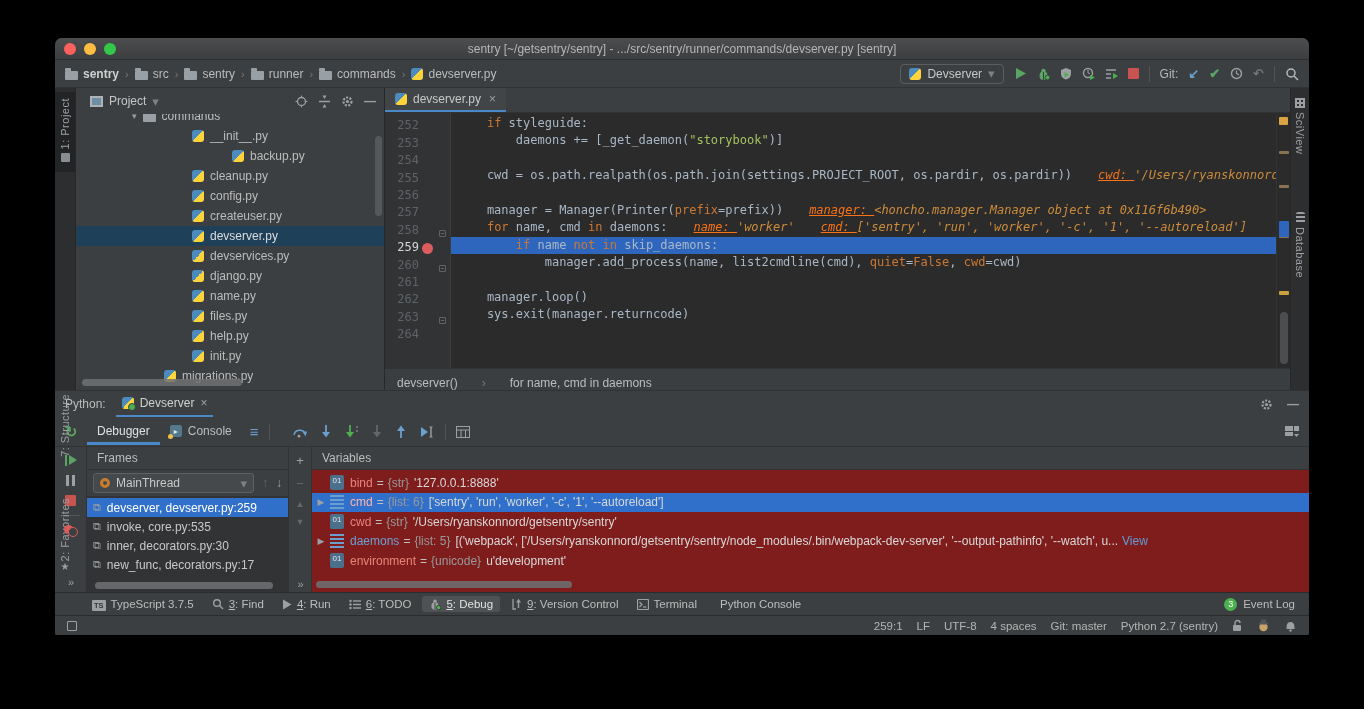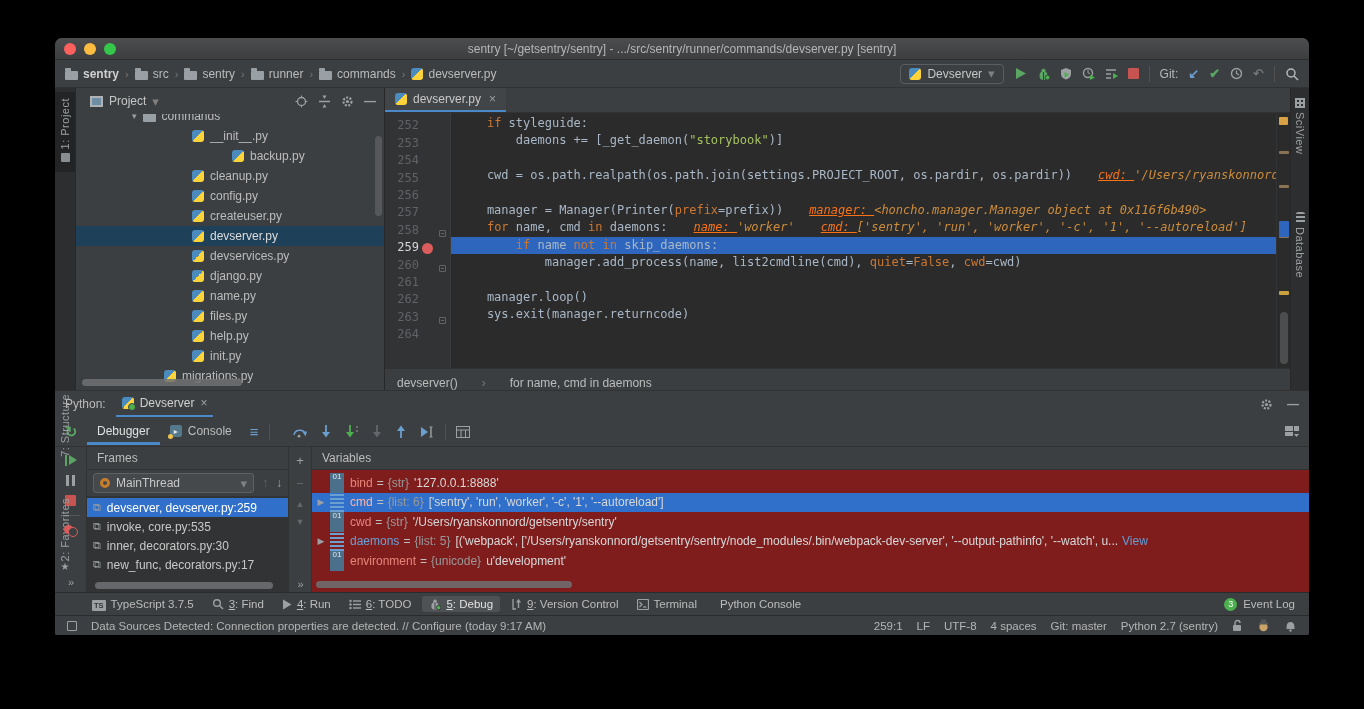--- a/index.html
+++ b/index.html
@@ -148,21 +148,21 @@
 
   .watchcol { flex:0 0 23px; border-right:1px solid #323232; display:flex; flex-direction:column;
     align-items:center; gap:8px; padding:6px 0 2px; color:#9da0a2; font-size:13px; }
   .dim { color:#63666a; }
   .vars { flex:1; display:flex; flex-direction:column; min-width:0; position:relative; background:#7f1d1d; }
   .vars .pane-head { background:#3c3f41; }
   .var-list { flex:1; overflow:hidden; padding-top:3px; }
   .vrow { height:19.5px; display:flex; align-items:center; white-space:nowrap; padding-right:6px; overflow:hidden; }
   .vrow.sel { background:#3070ca; }
   .vexp { width:18px; flex:0 0 18px; text-align:center; color:#9aa0a5; font-size:9px; }
-  .vic { flex:0 0 14px; height:24px; margin-right:6px; border-radius:2px; }
+  .vic { flex:0 0 14px; height:15px; margin-right:6px; border-radius:2px; }
   .vic.prim { background:#4a708c; color:#e6e6e6; font-size:8px; line-height:11px; text-align:center; }
   .vic.list { background:repeating-linear-gradient(#6a9fd0 0 2px, transparent 2px 4px); border-radius:0; }
   .vname.salmon { color:#e8857b; } .vname.blue { color:#6ba1d6; }
   .vrow.sel .vname.salmon { color:#ffb3a8; }
   .veq { color:#c0c0c0; padding:0 4px; }
   .vtype { color:#999; padding-right:5px; }
   .vval { color:#d8d8d8; overflow:hidden; flex-shrink:1; }
   .vlink { color:#5f9ed8; padding-left:4px; flex:0 0 auto; }
 
   
@@ -789,21 +789,20 @@
         <span>Python Console</span>
       </div>
       <div class="ev-right">
         <span class="badge">3</span>
         <span>Event Log</span>
       </div>
     </div>
 
   <div class="statusbar">
     <span class="sq-ic"></span>
-    <span>Data Sources Detected: Connection properties are detected. // Configure (today 9:17 AM)</span>
     <div class="sb-right" id="status-right">
       <span id="sb-items" style="display:flex;gap:14px">
           <span>259:1</span>
           <span>LF</span>
           <span>UTF-8</span>
           <span>4 spaces</span>
           <span>Git: master</span>
           <span>Python 2.7 (sentry)</span>
         </span>
       <span>

